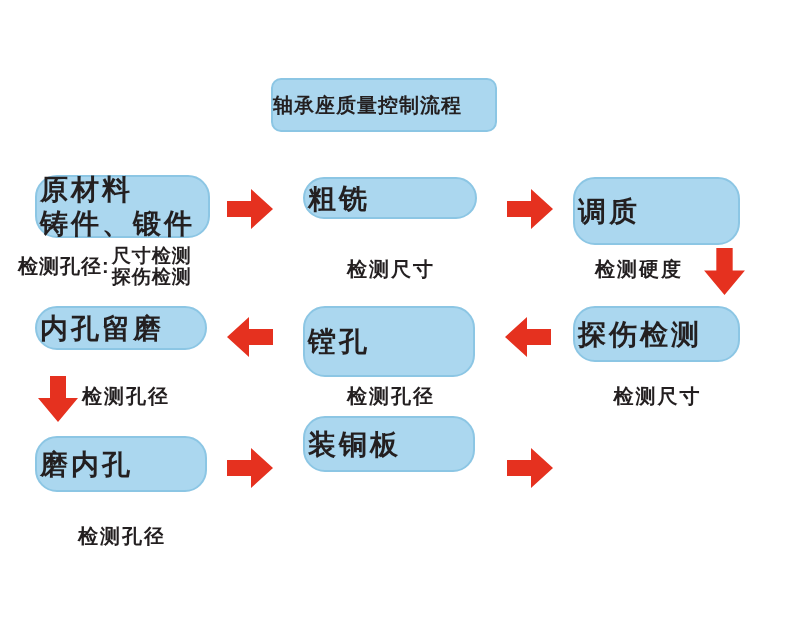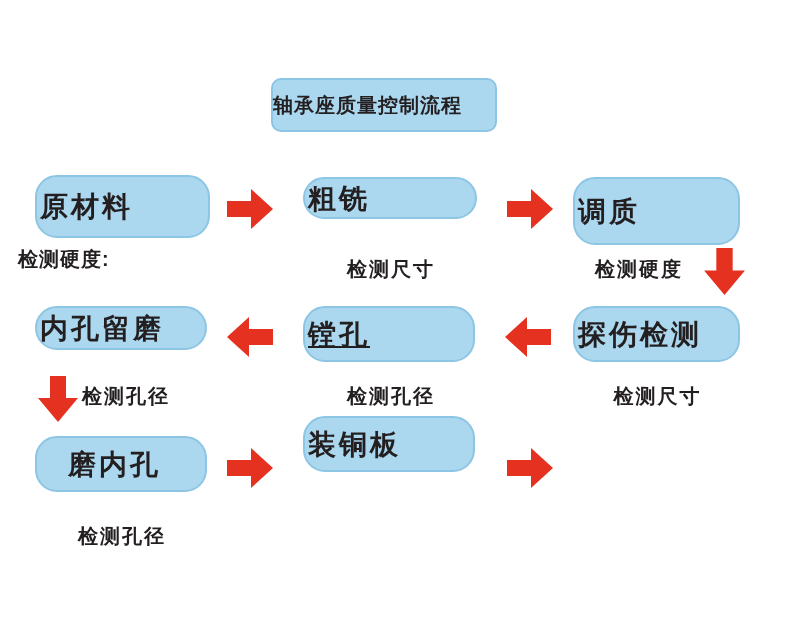--- a/index.html
+++ b/index.html
@@ -71,20 +71,21 @@
 <body>
 
 <div class="canvas">
 
   <div class="title-box">
     <span>轴承座质量控制流程</span>
   </div>
 
   <div class="box" style="left:35px; top:175px; width:175px; height:63px; line-height:1.2;">
     <span>原材料</span>
+    <span>铸件、锻件</span>
   </div>
 
   <div class="arrow" style="left:227px; top:189px; width:46px; height:40px;">
     <svg viewBox="0 0 46 40">
         <polygon points="0,12 24,12 24,0 46,20 24,40 24,28 0,28" fill="currentColor"></polygon>
       </svg>
   </div>
 
   <div class="box" style="left:303px; top:177px; width:174px; height:42px;">
     <span>粗铣</span>
@@ -94,21 +95,25 @@
     <svg viewBox="0 0 46 40">
         <polygon points="0,12 24,12 24,0 46,20 24,40 24,28 0,28" fill="currentColor"></polygon>
       </svg>
   </div>
 
   <div class="box" style="left:573px; top:177px; width:167px; height:68px;">
     <span>调质</span>
   </div>
 
   <div class="incoming">
-    <span class="label">检测硬度:</span>
+    <span class="label">检测孔径:</span>
+    <span class="stack">
+      <span>尺寸检测</span>
+      <span>探伤检测</span>
+    </span>
   </div>
 
   <div class="cap" style="left:303px; top:257px; width:174px;">检测尺寸</div>
 
   <div class="cap" style="left:573px; top:257px; width:130px;">检测硬度</div>
 
   <div class="arrow" style="left:704px; top:248px; width:41px; height:47px;">
     <svg viewBox="0 0 40 46">
         <polygon points="12,0 28,0 28,22 40,22 20,46 0,22 12,22" fill="currentColor"></polygon>
       </svg>
@@ -117,21 +122,21 @@
   <div class="box" style="left:35px; top:306px; width:172px; height:44px;">
     <span>内孔留磨</span>
   </div>
 
   <div class="arrow" style="left:227px; top:317px; width:46px; height:40px;">
     <svg viewBox="0 0 46 40">
         <polygon points="46,12 22,12 22,0 0,20 22,40 22,28 46,28" fill="currentColor"></polygon>
       </svg>
   </div>
 
-  <div class="box" style="left:303px; top:306px; width:172px; height:56px;text-decoration:underline;">
+  <div class="box" style="left:303px; top:306px; width:172px; height:71px;">
     <span>镗孔</span>
   </div>
 
   <div class="arrow" style="left:505px; top:317px; width:46px; height:40px;">
     <svg viewBox="0 0 46 40">
         <polygon points="46,12 22,12 22,0 0,20 22,40 22,28 46,28" fill="currentColor"></polygon>
       </svg>
   </div>
 
   <div class="box" style="left:573px; top:306px; width:167px; height:56px;">
@@ -143,21 +148,21 @@
         <polygon points="12,0 28,0 28,22 40,22 20,46 0,22 12,22" fill="currentColor"></polygon>
       </svg>
   </div>
 
   <div class="cap" style="left:80px; top:384px; width:110px; text-align:left;">检测孔径</div>
 
   <div class="cap" style="left:303px; top:384px; width:174px;">检测孔径</div>
 
   <div class="cap" style="left:573px; top:384px; width:167px;">检测尺寸</div>
 
-  <div class="box" style="left:35px; top:436px; width:172px; height:56px;padding-left:28px;">
+  <div class="box" style="left:35px; top:436px; width:172px; height:56px;">
     <span>磨内孔</span>
   </div>
 
   <div class="arrow" style="left:227px; top:448px; width:46px; height:40px;">
     <svg viewBox="0 0 46 40">
         <polygon points="0,12 24,12 24,0 46,20 24,40 24,28 0,28" fill="currentColor"></polygon>
       </svg>
   </div>
 
   <div class="box" style="left:303px; top:416px; width:172px; height:56px;">

